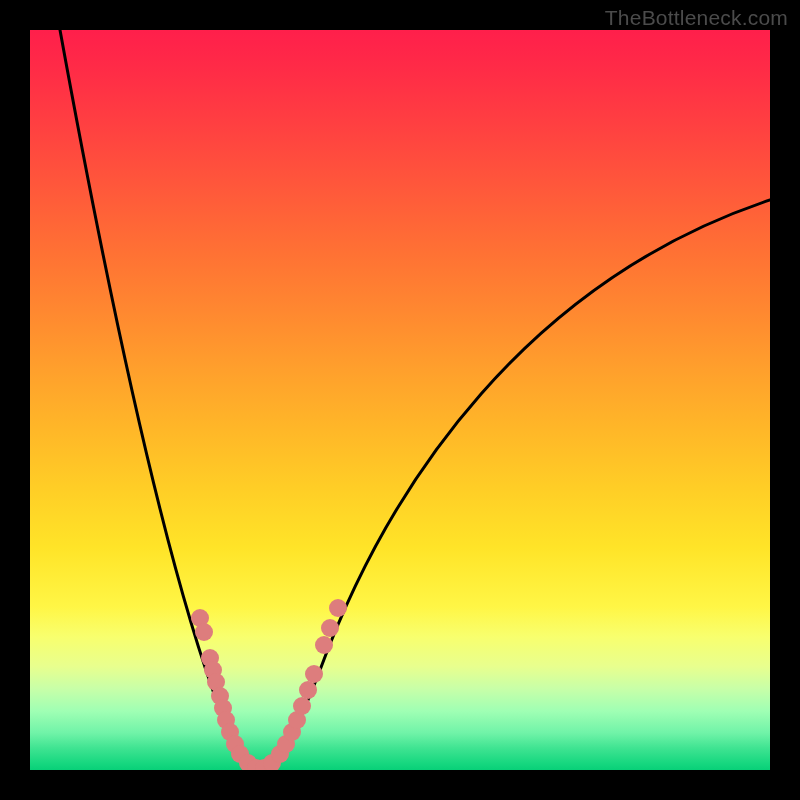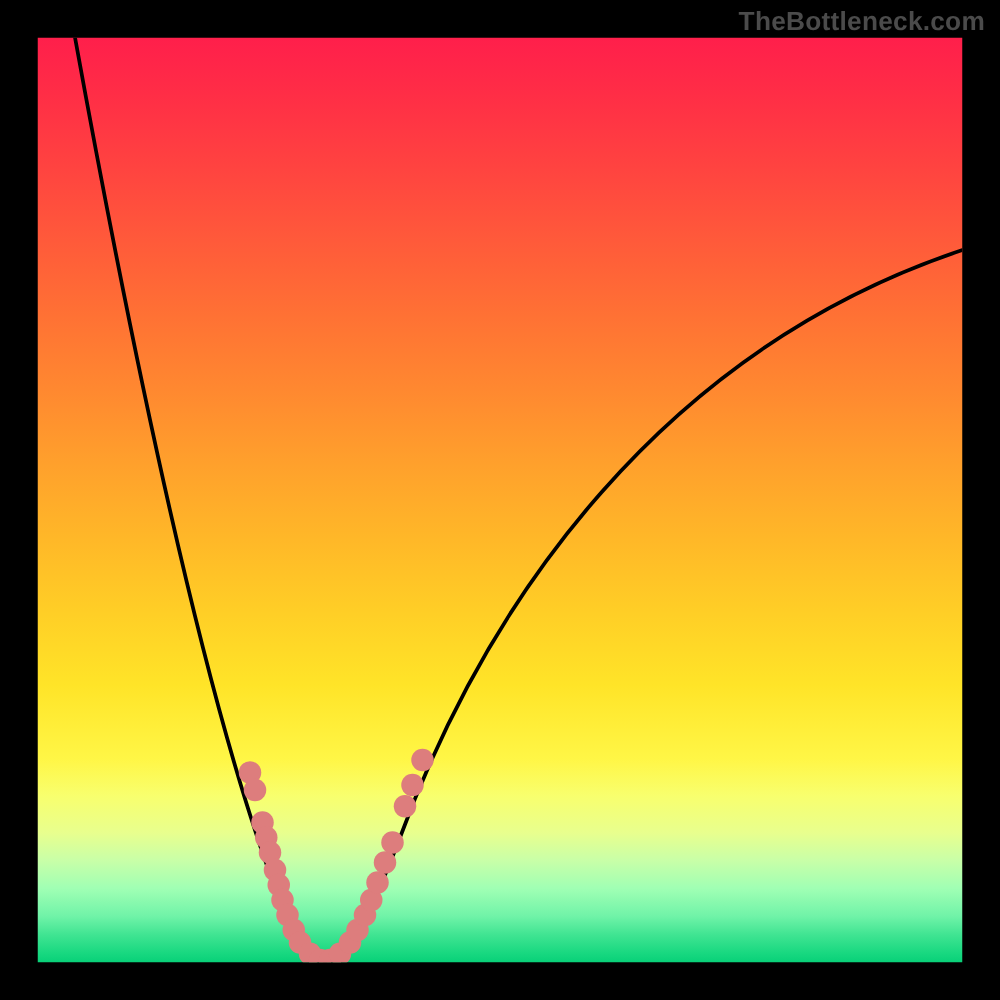--- a/index.html
+++ b/index.html
@@ -43,21 +43,21 @@
       #40e492 97%,
       #18d880 99%,
       #08d078 100%
     );
   }
   .watermark {
     position: absolute;
     top: 6px;
     right: 12px;
     font-size: 21px;
-    font-weight: 700;
+    font-weight: 400;
     color: #4b4b4b;
     letter-spacing: 0.2px;
     user-select: none;
   }
   svg.curve {
     position: absolute;
     inset: 0;
   }
 </style>
 </head>

